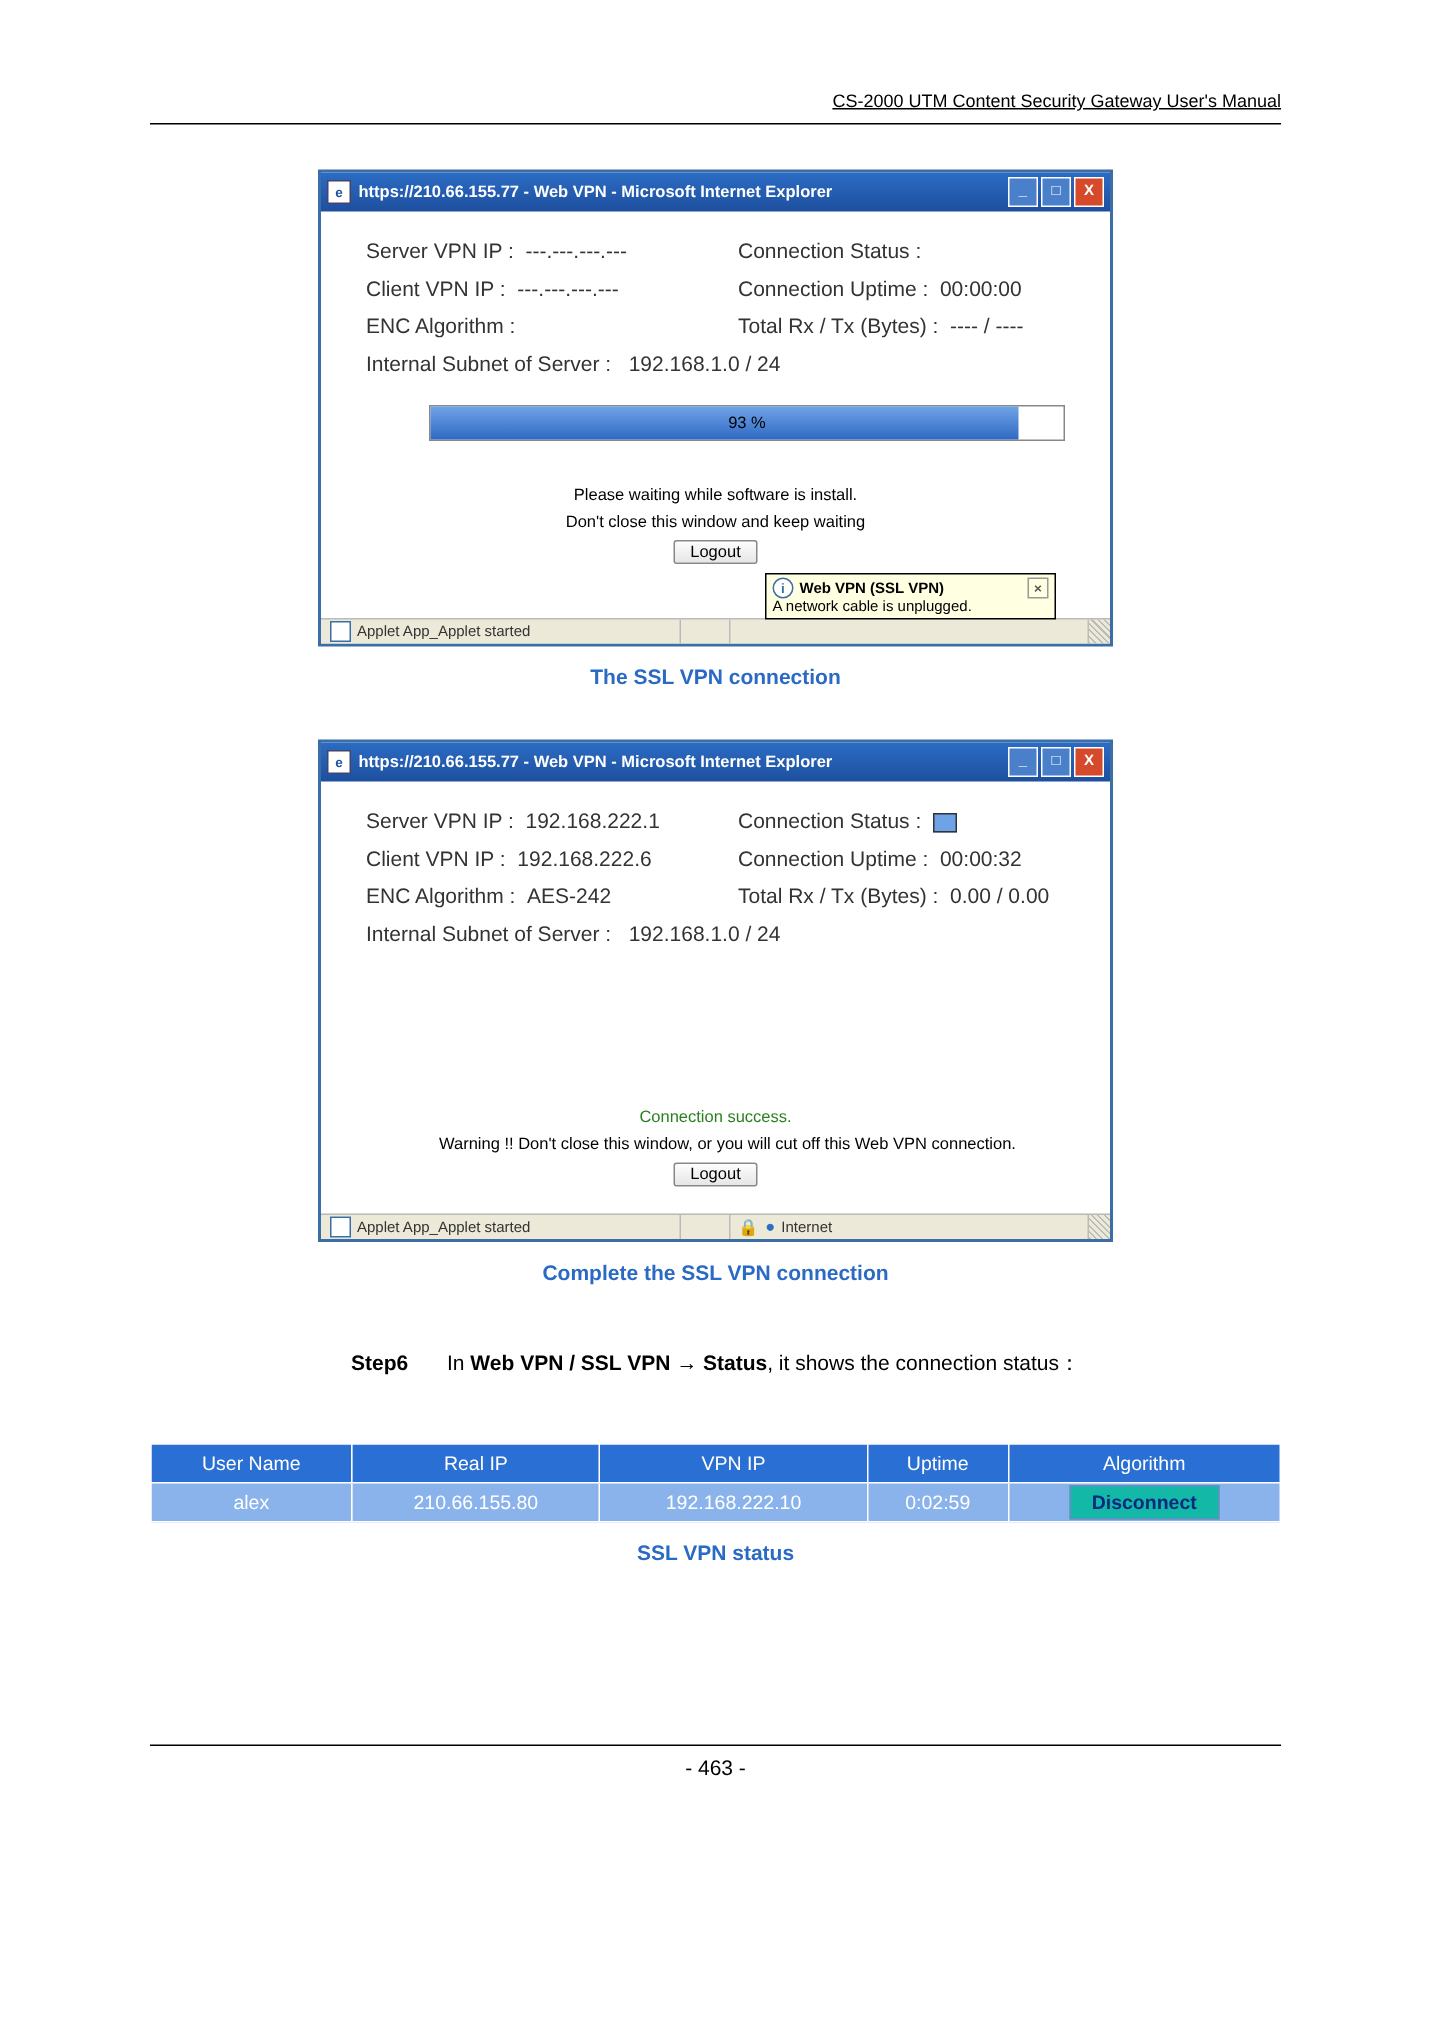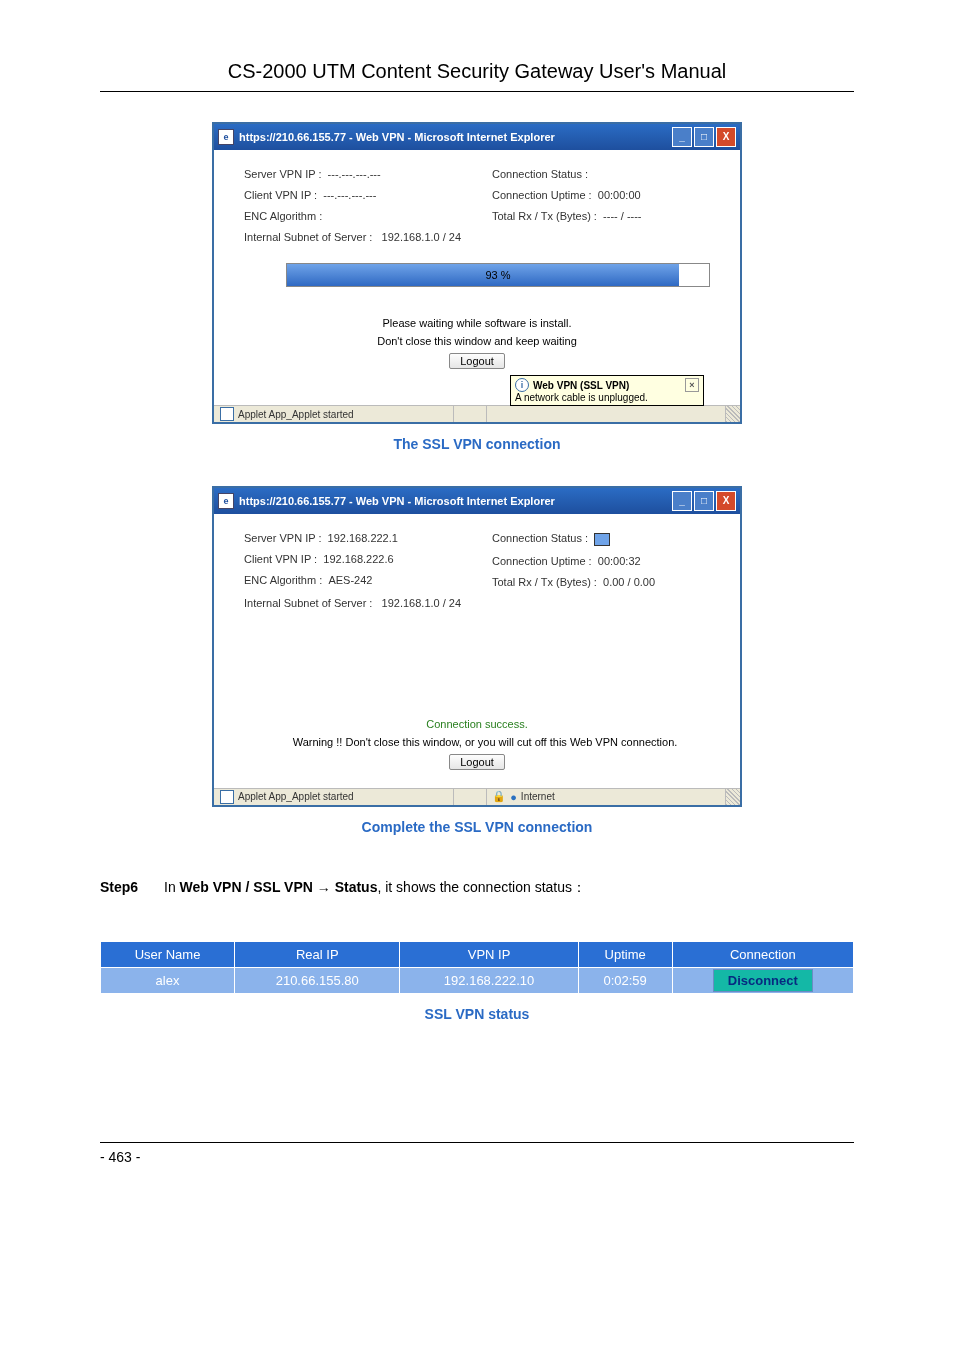--- a/index.html
+++ b/index.html
@@ -10,23 +10,24 @@
     color: #000;
     background: #fff;
   }
   .page {
     width: 954px;
     margin: 0 auto;
     padding: 60px 100px 40px 100px;
     box-sizing: border-box;
   }
   .header-title {
-    text-align: center;
-    font-size: 20px;
+    text-align: right;
+    font-size: 12px;
     margin-bottom: 8px;
+    text-decoration: underline;
   }
   .header-line {
     border-top: 1px solid #000;
     margin-bottom: 30px;
   }
   .window {
     width: 530px;
     margin: 0 auto;
     border: 2px solid #3a6ea5;
     background: #fff;
@@ -71,21 +72,21 @@
     align-items: center;
     justify-content: center;
     line-height: 1;
   }
   .win-btn.close {
     background: #d44a2a;
     font-weight: bold;
   }
   .window-body {
     padding: 18px 30px 0 30px;
-    font-size: 11px;
+    font-size: 14px;
     color: #333;
   }
   .info-grid {
     display: flex;
     justify-content: space-between;
     gap: 30px;
   }
   .info-col {
     flex: 1;
   }
@@ -227,20 +228,21 @@
   .caption {
     text-align: center;
     color: #2a6ac4;
     font-weight: bold;
     font-size: 14px;
     margin: 12px 0 34px 0;
   }
   .step-line {
     font-size: 14px;
     margin: 44px 0;
+    text-align: center;
   }
   .step-line .step { font-weight: bold; margin-right: 22px; }
   .step-line .bold { font-weight: bold; }
   .data-table {
     width: 100%;
     border-collapse: collapse;
     margin: 30px 0 10px 0;
   }
   .data-table th, .data-table td {
     border: 1px solid #fff;
@@ -268,20 +270,21 @@
     display: inline-block;
     border: 1px solid #6a8cc4;
     padding: 3px 14px;
     background: #14b8a6;
   }
   .footer-line {
     border-top: 1px solid #000;
     margin-top: 120px;
   }
   .footer-num {
+    text-align: center;
     font-size: 14px;
     margin-top: 6px;
   }
   .spacer-box {
     height: 70px;
   }
 </style>
 </head>
 <body>
 
@@ -397,21 +400,21 @@
     <span>In </span><span class="bold">Web VPN / SSL VPN → Status</span><span>, it shows the connection status：</span>
   </div>
 
   <table class="data-table">
     <tbody>
         <tr>
       <th>User Name</th>
       <th>Real IP</th>
       <th>VPN IP</th>
       <th>Uptime</th>
-      <th>Connection</th>
+      <th>Algorithm</th>
     </tr>
     <tr>
       <td>alex</td>
       <td>210.66.155.80</td>
       <td>192.168.222.10</td>
       <td>0:02:59</td>
       <td class="disconnect"><span class="disconnect-inner">Disconnect</span></td>
     </tr>
   </tbody>
     </table>

